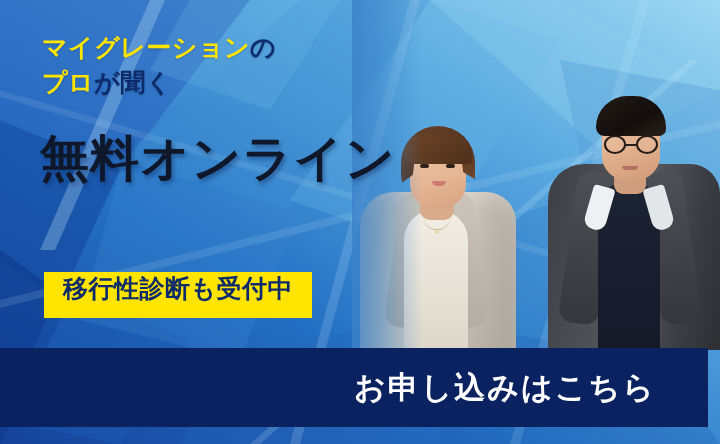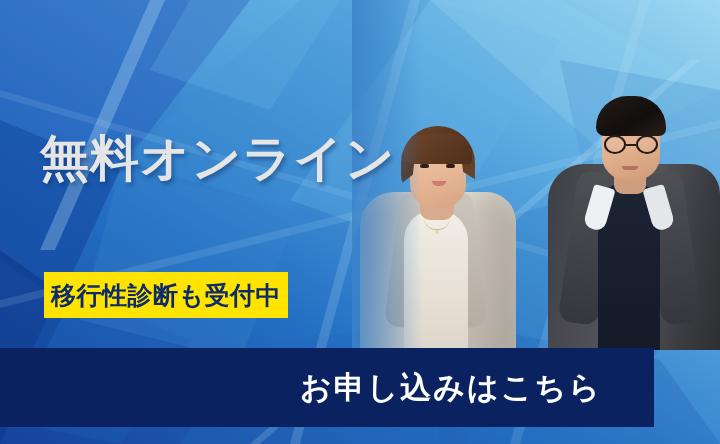--- a/index.html
+++ b/index.html
@@ -129,39 +129,39 @@
     font-size:25px;font-weight:bold;line-height:1.38;
     letter-spacing:.5px;
     text-shadow:0 1px 2px rgba(10,35,80,.28);
     white-space:nowrap;
   }
   .y{color:#ffe400;}
   .n{color:#0d2b6b;}
 
   .headline{
     position:absolute;left:40px;top:132px;
-    color:#e5e5e5;font-size:49px;font-weight:bold;line-height:1.1;
+    color:#0f172a;font-size:49px;font-weight:bold;line-height:1.1;
     letter-spacing:1px;
     text-shadow:2px 3px 4px rgba(12,40,90,.45);
     white-space:nowrap;
   }
 
   .badge{
     position:absolute;left:44px;top:272px;
-    width:244px;height:46px;
+    width:268px;height:46px;
     background:#ffe400;
-    display:flex;align-items:center;justify-content:center;
+    display:flex;align-items:flex-start;justify-content:center;
   }
   .badge-text{
     color:#0d2b6b;font-size:25px;font-weight:bold;letter-spacing:.5px;
     white-space:nowrap;
   }
 
   .cta-bar{
-    position:absolute;left:0;top:348px;width:654px;height:79px;
+    position:absolute;left:0;top:348px;width:708px;height:79px;
     background:#0a2260;
     display:flex;align-items:center;justify-content:flex-end;
   }
   .cta-text{
     color:#ffffff;font-size:31px;font-weight:bold;letter-spacing:2px;
     margin-right:52px;white-space:nowrap;
   }
 </style>
 </head>
 <body>
@@ -240,20 +240,28 @@
       <div class="m-hair"></div>
       <div class="m-glassL"></div>
       <div class="m-glassR"></div>
       <div class="m-bridge"></div>
       <div class="m-mouth"></div>
     </div>
 
     <div class="photo-fade"></div>
   </div>
 
+  <div class="kicker">
+    <div>
+      <span class="y">マイグレーション</span><span class="n">の</span>
+    </div>
+    <div>
+      <span class="y">プロ</span><span class="n">が聞く</span>
+    </div>
+  </div>
 
   <div class="headline">
     <div>無料オンライン</div>
   </div>
 
   <div class="badge">
     <span class="badge-text">移行性診断も受付中</span>
   </div>
 
   <div class="cta-bar">

